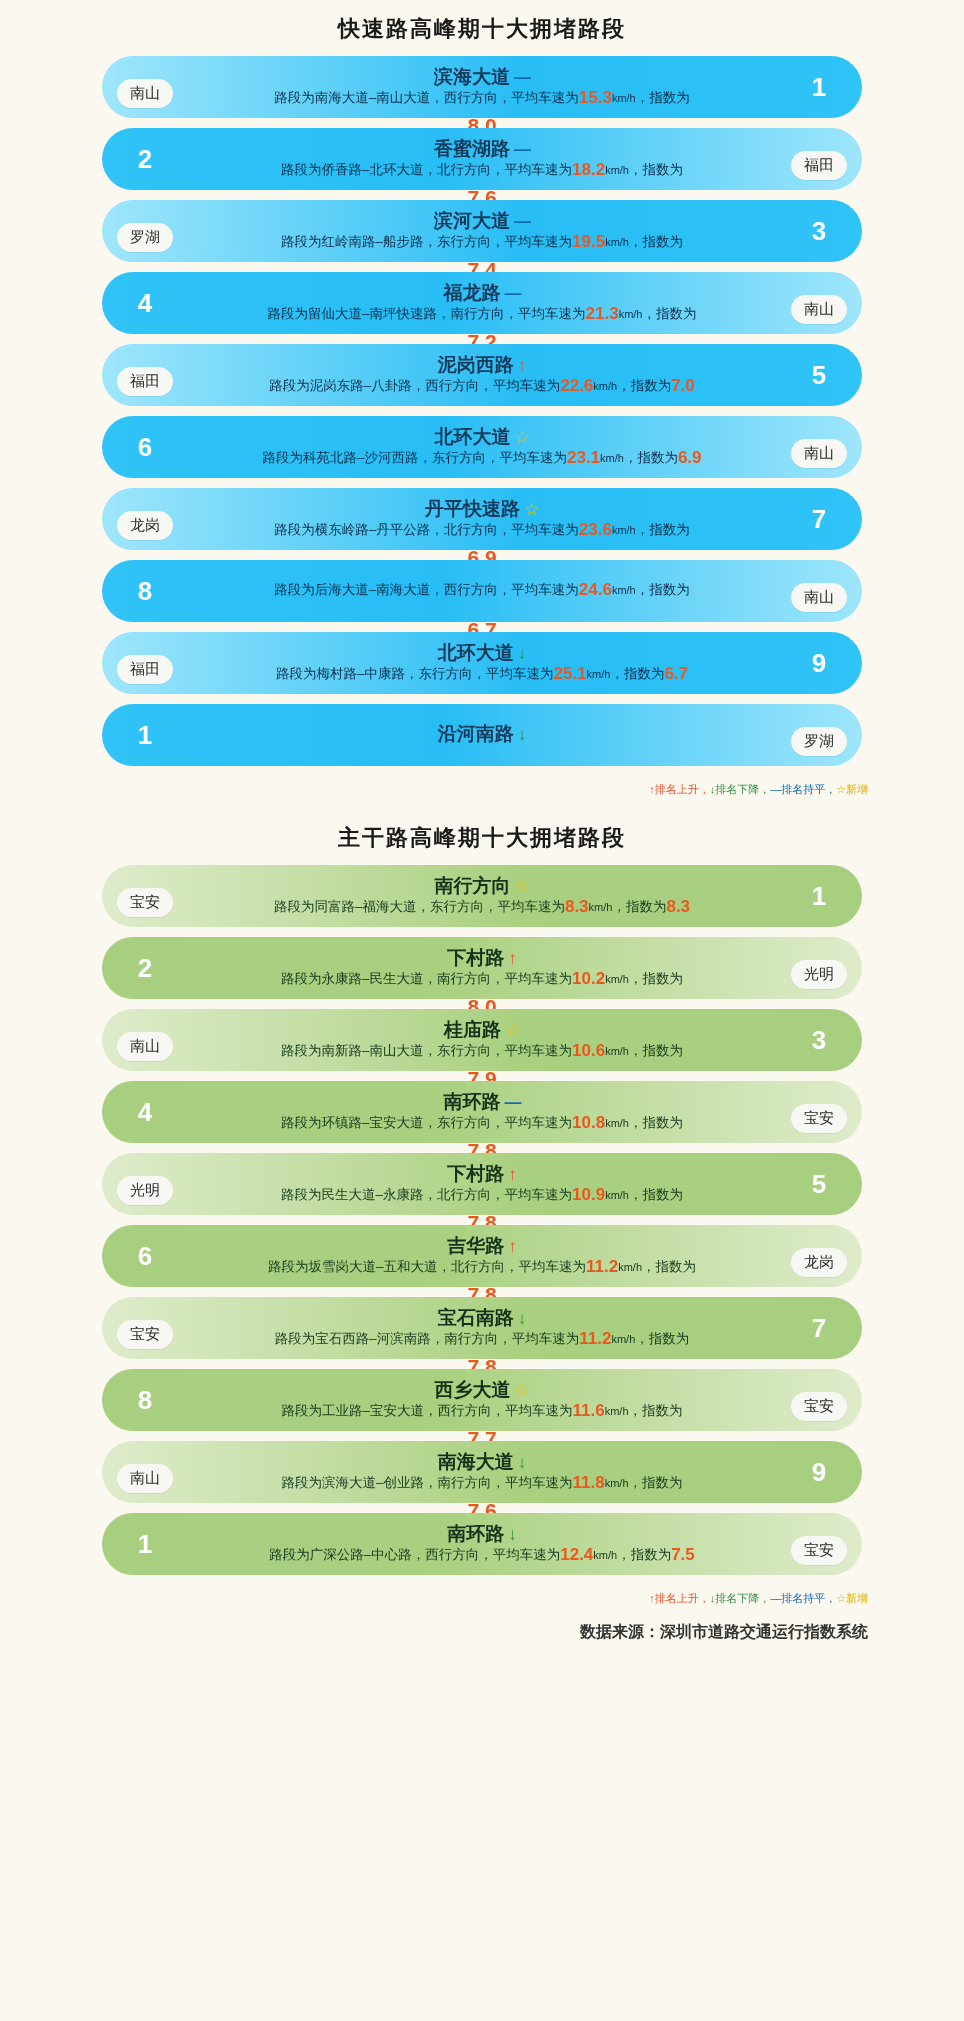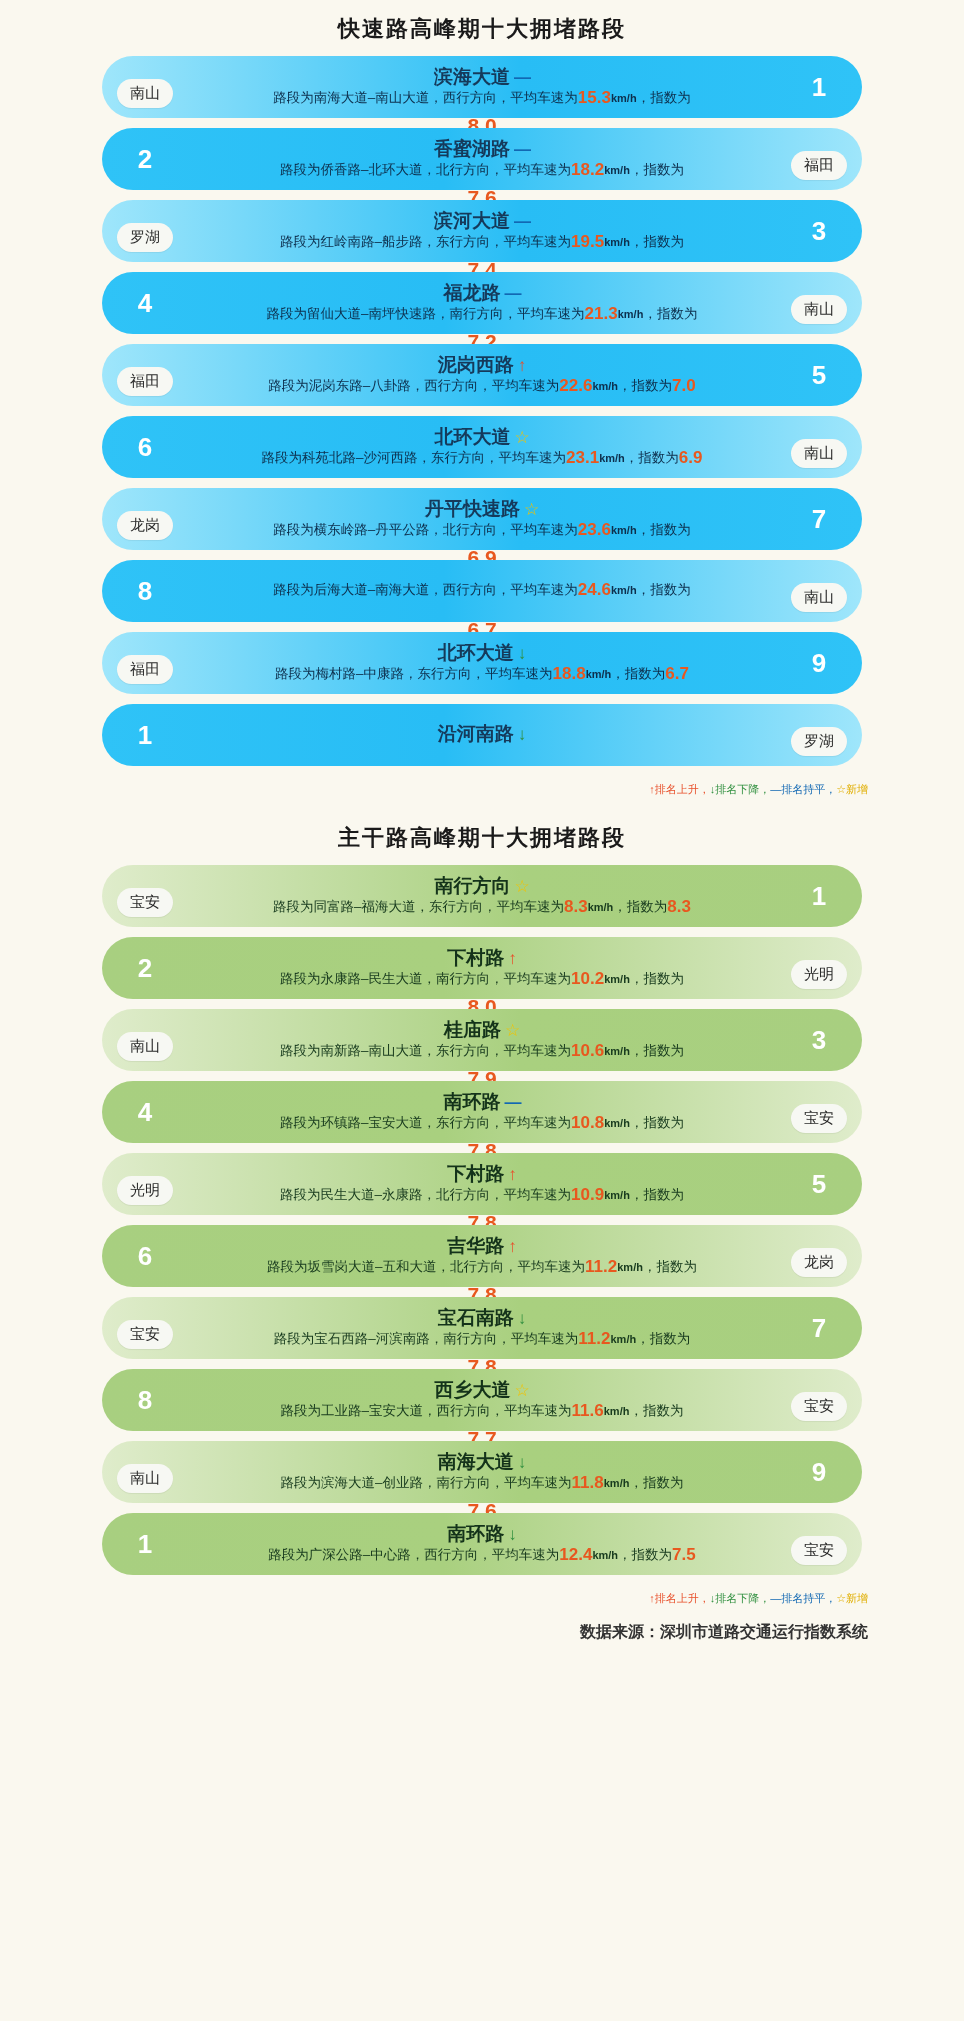--- a/index.html
+++ b/index.html
@@ -95,21 +95,21 @@
     line-height: 18px;
     white-space: nowrap;
   }
   .row.exp .detail { color: #0d2f4d; }
   .num {
     color: #e8581f;
     font-weight: bold;
     font-size: 17px;
     vertical-align: -1px;
   }
-  .unit { font-size: 11px; color: #173a1d; font-weight: bold; }
+  .unit { font-size: 11px; color: #173a1d; }
   .row.exp .unit { color: #0d2f4d; }
 
   
   .idx-out {
     position: absolute;
     left: 50%;
     transform: translateX(-50%);
     top: 58px;
     color: #e8581f;
     font-weight: bold;
@@ -226,21 +226,21 @@
         <div class="district">
           <span class="pill">南山</span>
         </div>
       </div>
       <div class="row exp rtl">
         <div class="district">
           <span class="pill">福田</span>
         </div>
         <div class="body">
           <div class="road-line"><span>北环大道</span><span class="trend down">↓</span></div>
-          <div class="detail"><span>路段为梅村路–中康路，东行方向，平均车速为</span><span class="num">18.8</span><span class="unit">km/h</span><span>，指数为</span><span class="num">6.7</span></div>
+          <div class="detail"><span>路段为梅村路–中康路，东行方向，平均车速为</span><span class="num">25.1</span><span class="unit">km/h</span><span>，指数为</span><span class="num">6.7</span></div>
         </div>
         <div class="rank">9</div>
       </div>
       <div class="row exp ltr">
         <div class="rank">1</div>
         <div class="body">
           <div class="road-line"><span>沿河南路</span><span class="trend down">↓</span></div>
         </div>
         <div class="district">
           <span class="pill">罗湖</span>

